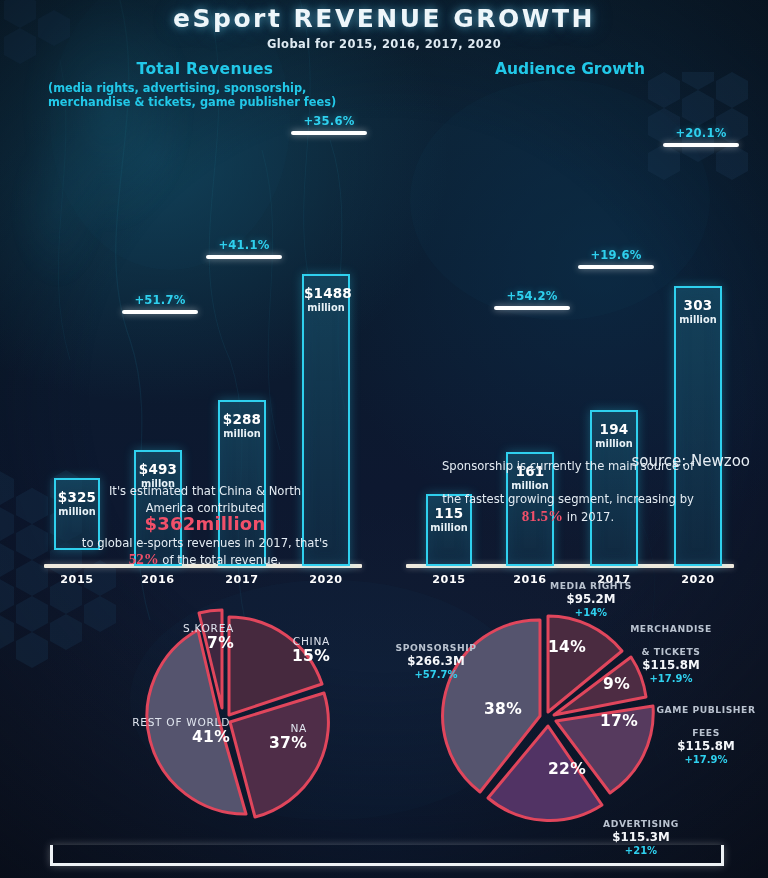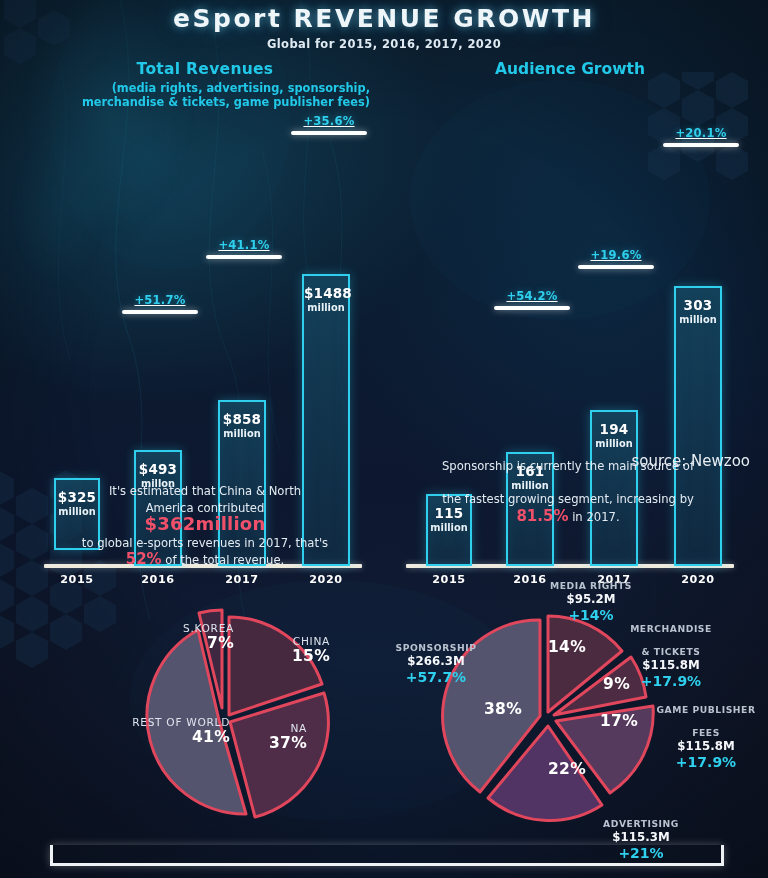--- a/index.html
+++ b/index.html
@@ -35,61 +35,61 @@
     color:#eef6fa;
     text-shadow:0 0 9px rgba(120,220,255,.55),0 0 22px rgba(60,170,220,.35);
     white-space:nowrap;
   }
   .subtitle{margin-top:4px;font-size:11.5px;font-weight:700;color:#dfeaf2;letter-spacing:.4px;}
 
   
   .sec-head{position:absolute;color:#22c8e8;font-weight:700;}
   #rev-head{left:40px;top:60px;width:330px;text-align:center;}
   #rev-head .h{font-size:15.5px;letter-spacing:.3px;}
-  #rev-head .sub{font-size:11.4px;line-height:14px;margin-top:3px;text-align:right;padding-left:8px;}
+  #rev-head .sub{font-size:11.4px;line-height:14px;margin-top:3px;text-align:left;padding-left:8px;}
   #aud-head{left:400px;top:60px;width:340px;text-align:center;font-size:15.5px;}
 
   
   .chart{position:absolute;}
   .baseline{position:absolute;height:4px;background:#efeade;border-radius:1px;
     box-shadow:0 0 6px rgba(255,255,255,.35);}
   .bar{position:absolute;box-sizing:border-box;border:2.2px solid #2fd0ee;
     background:linear-gradient(180deg,rgba(24,78,104,.72),rgba(18,52,76,.62));
     box-shadow:0 0 10px rgba(47,208,238,.32),inset 0 0 14px rgba(20,70,100,.5);}
   .bar .val{position:absolute;left:0;right:0;top:9px;text-align:center;
     font-size:13.5px;font-weight:700;color:#fff;letter-spacing:.2px;}
   .bar .unit{position:absolute;left:0;right:0;top:26px;text-align:center;
     font-size:9.8px;font-weight:700;color:#e9f3f8;}
   .xlab{position:absolute;text-align:center;font-size:11.2px;font-weight:700;color:#fff;letter-spacing:.6px;}
-  .growth{position:absolute;text-align:center;text-decoration:underline;}
+  .growth{position:absolute;text-align:center;}
   .growth .pct{font-size:11.6px;font-weight:700;color:#2fd0ee;letter-spacing:.2px;
     text-shadow:0 0 7px rgba(47,208,238,.45);}
   .growth .rule{height:4px;background:#ffffff;border-radius:2px;margin-top:3px;
     box-shadow:0 0 7px rgba(255,255,255,.5);}
   .source{position:absolute;right:18px;top:452px;font-size:15px;color:#e7eef4;}
 
   
   .midtext{position:absolute;text-align:center;font-size:11.6px;line-height:16.5px;color:#e4ecf3;}
   .midtext .big{font-size:18px;font-weight:700;color:#f1506a;letter-spacing:.2px;}
-  .midtext .hl{font-size:15px;font-weight:700;color:#f1506a;}
+  .midtext .hl{font-size:15px;font-weight:700;color:#f1506a;font-family:Liberation Serif, serif;}
   #mid-left{left:40px;top:483px;width:330px;}
   #mid-right{left:398px;top:458px;width:340px;}
 
   
   .pie{position:absolute;}
   .pie svg{display:block;overflow:visible;}
   .slice{stroke:#e0465c;stroke-width:3;stroke-linejoin:round;}
   .pielab{position:absolute;text-align:right;pointer-events:none;}
   .pielab .nm{font-size:10.6px;color:#dfe4ee;letter-spacing:.7px;}
   .pielab .pc{font-size:15.5px;font-weight:700;color:#ffffff;letter-spacing:.3px;}
 
   .callout{position:absolute;text-align:center;}
   .callout .nm{font-size:9.2px;font-weight:700;color:#b9c2cf;letter-spacing:.55px;line-height:11px;margin-top:12px;}
   .callout .amt{font-size:11.8px;font-weight:700;color:#f5f7fa;margin-top:1px;}
-  .callout .pc{font-size:14px;font-weight:700;color:#2fd0ee;margin-top:1px;}
+  .callout .pc{font-size:10px;font-weight:700;color:#2fd0ee;margin-top:1px;}
 
   
   .bracket{position:absolute;left:50px;top:845px;width:668px;height:18px;
     border:0;border-bottom:3px solid #eef2f5;border-left:3px solid #eef2f5;border-right:3px solid #eef2f5;
     box-shadow:0 0 8px rgba(255,255,255,.28);}
 </style>
 </head>
 <body>
 
 <div class="bg-base"></div>
@@ -202,21 +202,21 @@
 
   <div class="bar" style="left:18px;top:348px;width:46px;height:72px;">
     <div class="val">$325</div>
     <div class="unit">million</div>
   </div>
   <div class="bar" style="left:98px;top:320px;width:48px;height:116px;">
     <div class="val">$493</div>
     <div class="unit">millon</div>
   </div>
   <div class="bar" style="left:182px;top:270px;width:48px;height:166px;">
-    <div class="val">$858</div>
+    <div class="val">$288</div>
     <div class="unit">million</div>
   </div>
   <div class="bar" style="left:266px;top:144px;width:48px;height:292px;">
     <div class="val">$1488</div>
     <div class="unit">million</div>
   </div>
 
   <div class="xlab" style="left:8px;top:443px;width:66px;">2015</div>
   <div class="xlab" style="left:89px;top:443px;width:66px;">2016</div>
   <div class="xlab" style="left:173px;top:443px;width:66px;">2017</div>

